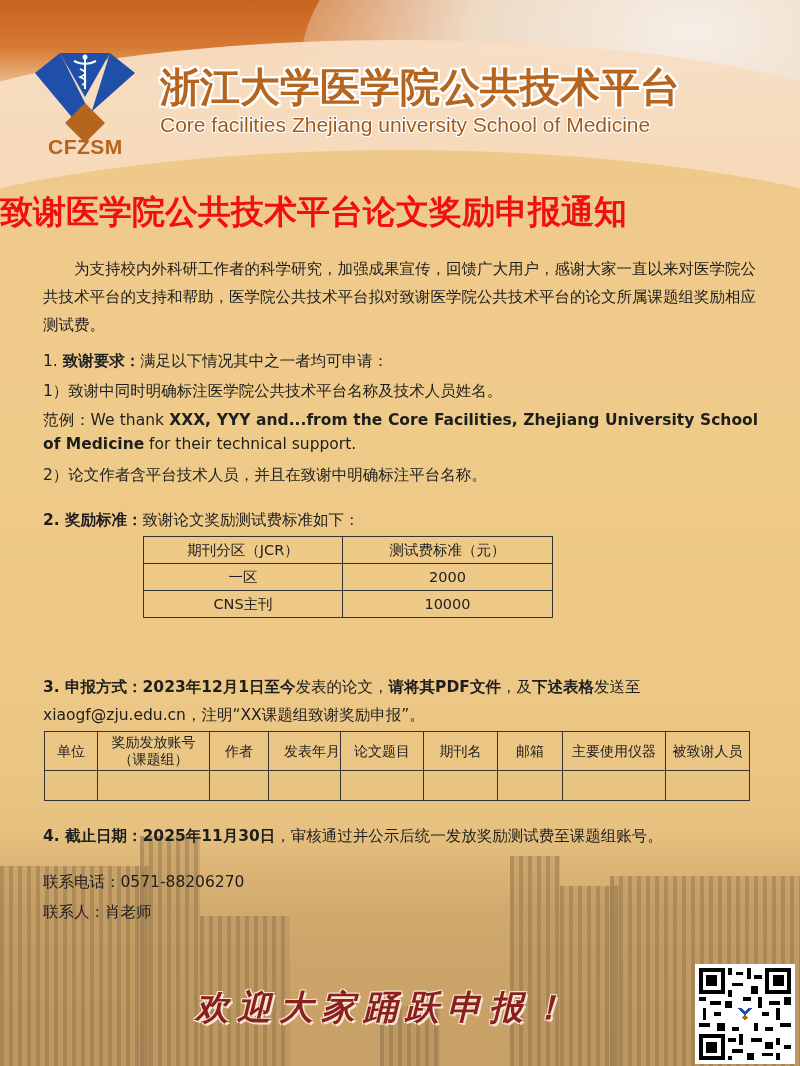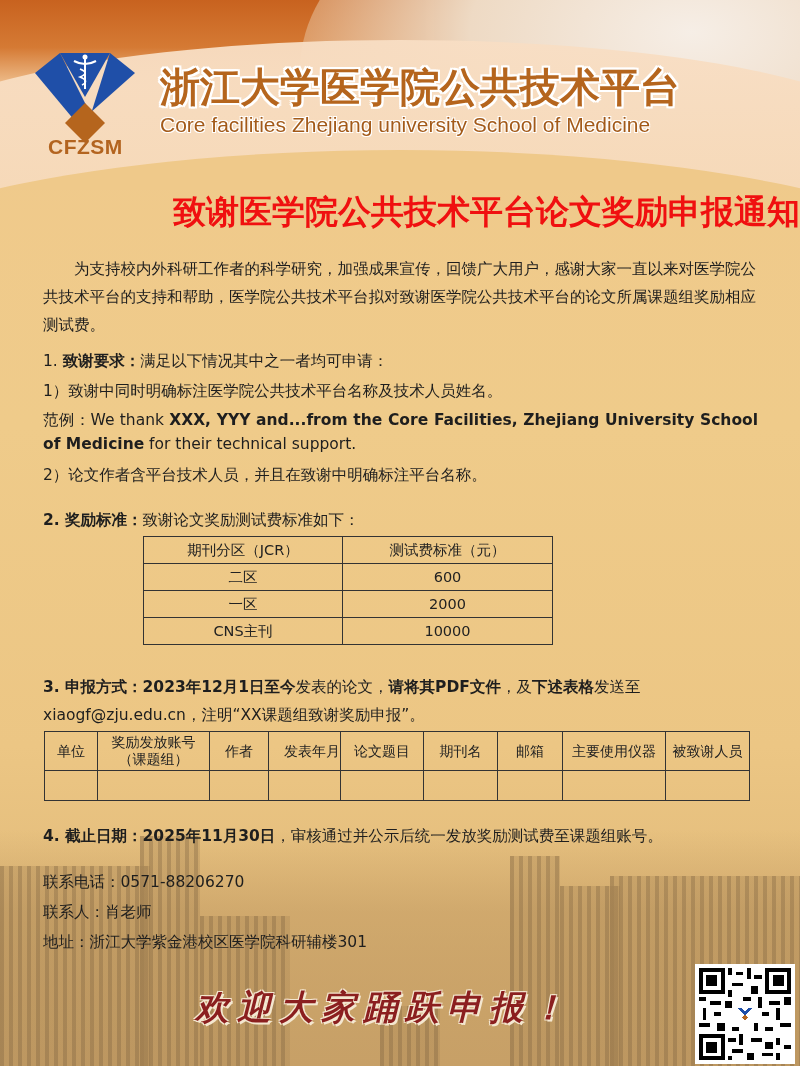--- a/index.html
+++ b/index.html
@@ -44,21 +44,21 @@
     position: absolute; left: 160px; top: 60px; font-size: 40px; font-weight: bold;
     color: #b5651d; letter-spacing: 0px;
     text-shadow: 2px 2px 0 #fff, -2px -2px 0 #fff, 2px -2px 0 #fff, -2px 2px 0 #fff, 0 2px 0 #fff, 2px 0 0 #fff, 0 -2px 0 #fff, -2px 0 0 #fff;
   }
   .org-en {
     position: absolute; left: 160px; top: 113px; font-family: "Liberation Sans", sans-serif;
     font-size: 21px; color: #a35a19;
     text-shadow: 1px 1px 0 #fff, -1px -1px 0 #fff, 1px -1px 0 #fff, -1px 1px 0 #fff;
   }
   .title {
-    position: absolute; left: 0; width: 800px; top: 190px; text-align: right;
+    position: absolute; left: 0; width: 800px; top: 190px; text-align: left;
     font-size: 33px; font-weight: bold; color: #f01010; letter-spacing: 0px;
   }
   .intro {
     position: absolute; left: 43px; top: 255px; width: 715px;
     font-size: 15.5px; line-height: 28px; color: #1e1e1e; text-indent: 2em;
   }
   .sec { position: absolute; left: 43px; width: 715px; font-size: 15.5px; line-height: 26px; color: #1e1e1e; }
   .sec b { font-weight: bold; }
   .example { text-align: justify; text-align-last: left; line-height: 24px; }
   table.reward {
@@ -145,24 +145,20 @@
 <div class="sec" style="top:507px;">
   <b>2. </b><b>奖励标准：</b><span>致谢论文奖励测试费标准如下：</span>
 </div>
 <table class="reward">
   <tbody>
       <tr>
     <th>期刊分区（JCR）</th>
     <th>测试费标准（元）</th>
   </tr>
   <tr>
-    <td>二区</td>
-    <td>600</td>
-  </tr>
-  <tr>
     <td>一区</td>
     <td>2000</td>
   </tr>
   <tr>
     <td>CNS主刊</td>
     <td>10000</td>
   </tr>
 </tbody>
   </table>
 
@@ -197,21 +193,20 @@
 </tbody>
   </table>
 
 <div class="sec" style="top:823px;">
   <b>4. </b><b>截止日期：</b><b>2025年11月30日</b><span>，审核通过并公示后统一发放奖励测试费至课题组账号。</span>
 </div>
 
 <div class="sec" style="top:867px;line-height:30px;">
   <div><span>联系电话：</span><span>0571-88206270</span></div>
   <div><span>联系人：</span><span>肖老师</span></div>
-  <div><span>地址：</span><span>浙江大学紫金港校区医学院科研辅楼301</span></div>
 </div>
 
 <div class="welcome">欢迎大家踊跃申报！</div>
 
 <div class="qr">
   <svg viewBox="0 0 25 25" shape-rendering="crispEdges">
     <rect x="0" y="0" width="7" height="7" fill="#000"></rect>
       <rect x="1" y="1" width="5" height="5" fill="#fff"></rect>
       <rect x="2" y="2" width="3" height="3" fill="#000"></rect>
     <rect x="18" y="0" width="7" height="7" fill="#000"></rect>

